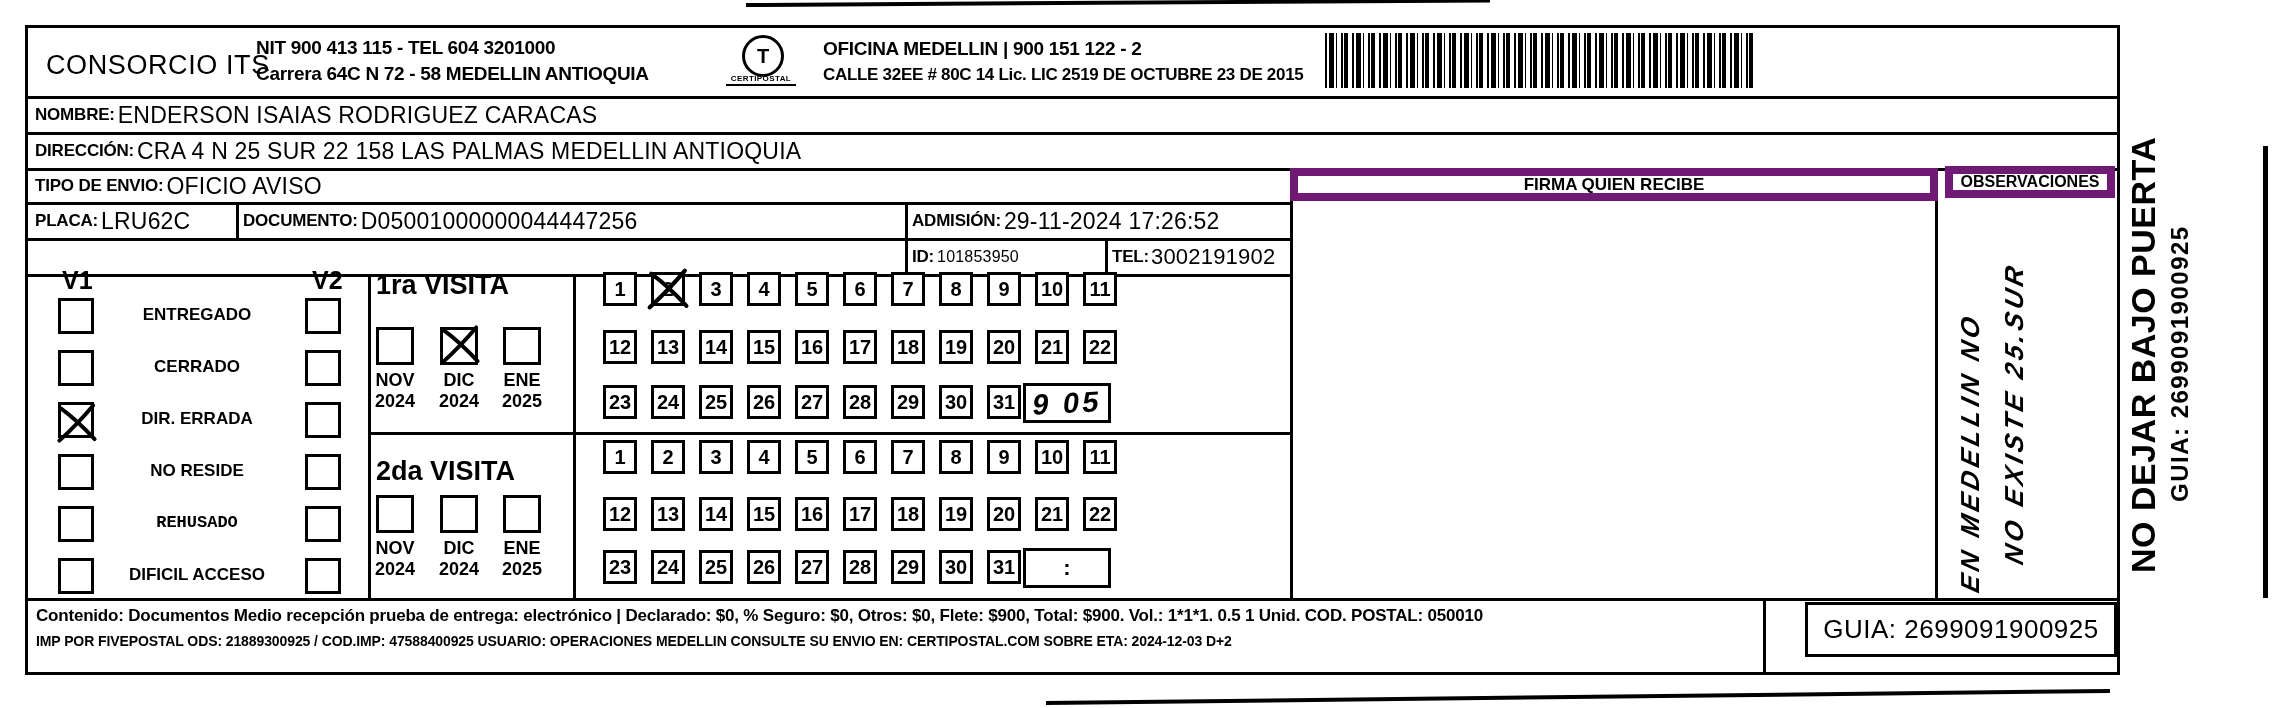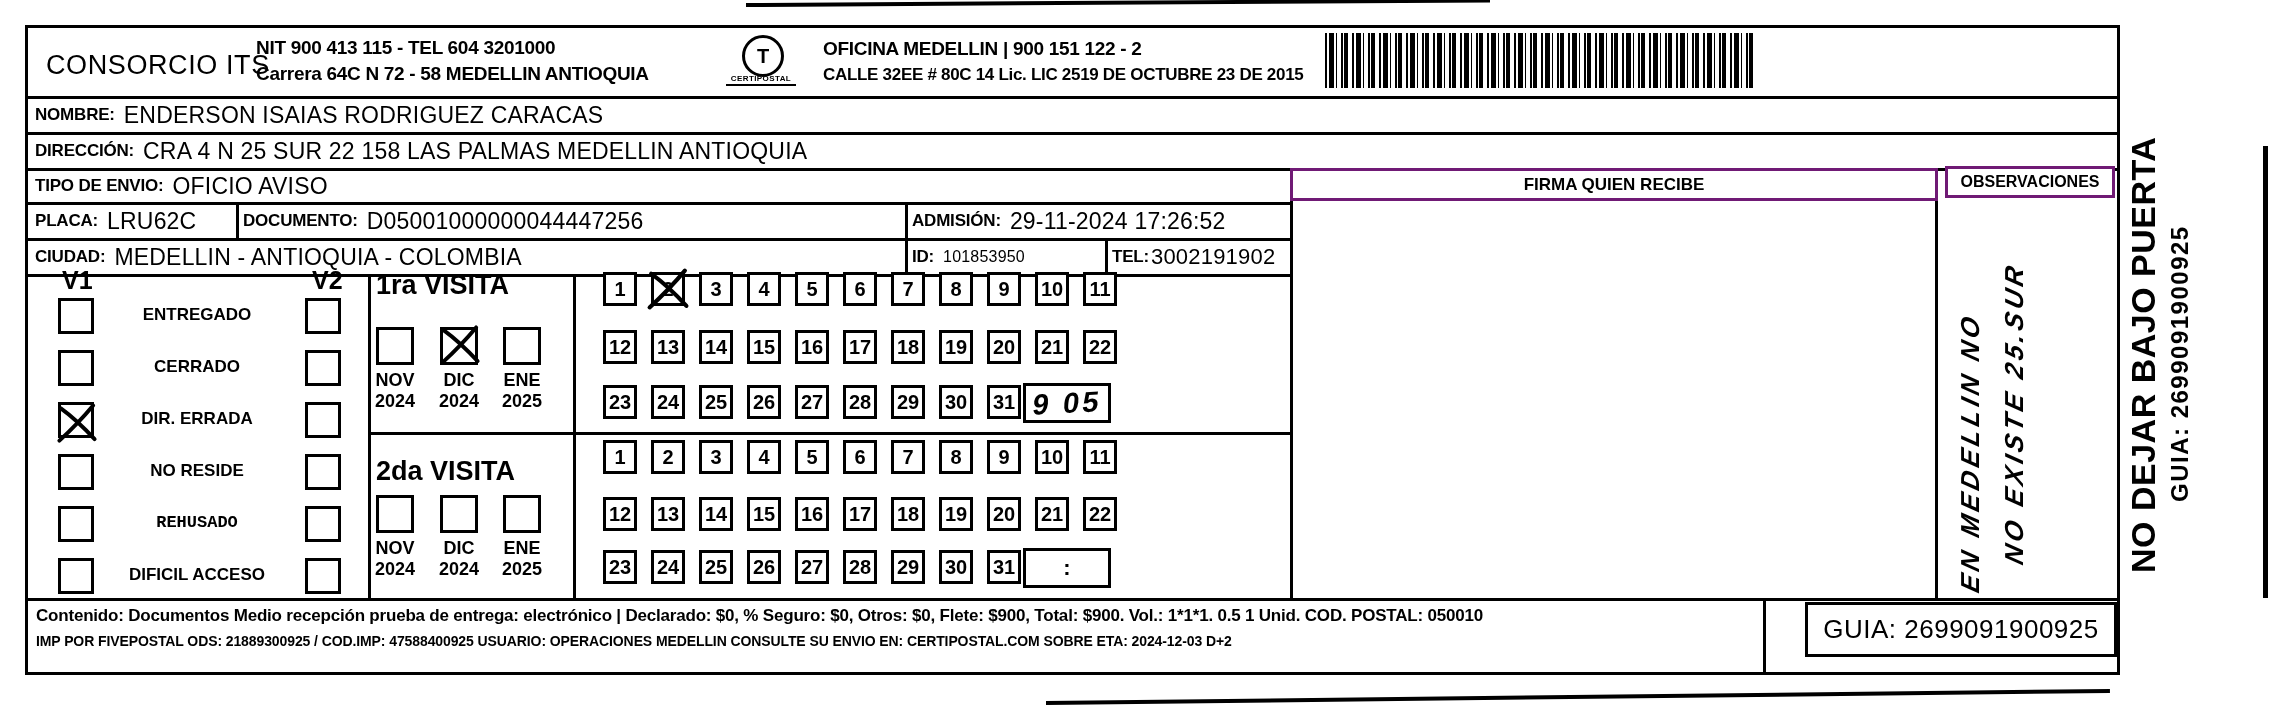--- a/index.html
+++ b/index.html
@@ -4,42 +4,42 @@
 <style>
   html,body{margin:0;padding:0;background:#fff;}
   .page{position:relative;width:2273px;height:708px;background:#fff;overflow:hidden;
         font-family:"Liberation Sans",sans-serif;color:#000;}
   .abs{position:absolute;box-sizing:border-box;}
   .form{position:absolute;left:25px;top:25px;width:2095px;height:650px;border:3px solid #000;box-sizing:border-box;background:#fff;}
   .hline{position:absolute;height:3px;background:#000;}
   .vline{position:absolute;width:3px;background:#000;}
   .lbl{font-weight:bold;font-size:17px;letter-spacing:-0.2px;white-space:nowrap;}
   .val{font-size:23px;white-space:nowrap;letter-spacing:0.2px;}
-  .fieldrow{position:absolute;display:flex;align-items:center;gap:9px;padding-left:7px;box-sizing:border-box;}
+  .fieldrow{position:absolute;display:flex;align-items:center;gap:3px;padding-left:7px;box-sizing:border-box;}
   .company{position:absolute;font-size:27px;letter-spacing:0.6px;}
   .hdr2{position:absolute;font-weight:bold;font-size:19px;line-height:26px;letter-spacing:-0.3px;white-space:nowrap;}
   .hdr2 .sub{font-size:17px;}
   .logo-circle{position:absolute;width:36px;height:36px;border:3px solid #000;border-radius:50%;
                display:flex;align-items:center;justify-content:center;font-weight:bold;font-size:20px;}
   .logo-caption{position:absolute;font-size:8px;font-weight:bold;letter-spacing:0.4px;text-align:center;
                 border-bottom:2px solid #000;padding-bottom:1px;}
   .barcode{position:absolute;background:repeating-linear-gradient(90deg,
      #000 0 2px,#fff 2px 4px,#000 4px 9px,#fff 9px 11px,#000 11px 12px,#fff 12px 16px,
      #000 16px 18px,#fff 18px 19px,#000 19px 23px,#fff 23px 27px);}
   .cbox{position:absolute;border:3px solid #000;background:#fff;box-sizing:border-box;overflow:visible;}
   .opt-label{position:absolute;font-weight:bold;font-size:17px;text-align:center;white-space:nowrap;}
   .v-header{position:absolute;font-weight:bold;font-size:25px;}
   .visit-title{position:absolute;font-weight:bold;font-size:27px;white-space:nowrap;}
   .month-label{position:absolute;font-weight:bold;font-size:18px;line-height:21px;text-align:center;white-space:nowrap;}
   .daycell{position:absolute;border:3px solid #000;box-sizing:border-box;display:flex;align-items:center;justify-content:center;
            font-weight:bold;font-size:20px;background:#fff;overflow:visible;}
   .timebox{position:absolute;border:3px solid #000;box-sizing:border-box;display:flex;align-items:center;justify-content:center;background:#fff;}
   .hand9{font-size:29px;font-weight:bold;letter-spacing:3px;transform:skewX(-10deg) rotate(-3deg);}
   .colon{font-weight:bold;font-size:22px;}
-  .boxed-header{position:absolute;border:3px solid #701a75;box-sizing:border-box;display:flex;align-items:center;justify-content:center;
+  .boxed-header{position:absolute;border:8px solid #701a75;box-sizing:border-box;display:flex;align-items:center;justify-content:center;
                 font-weight:bold;background:#fff;}
   .rot-up{position:absolute;transform-origin:0 0;transform:rotate(-90deg);white-space:nowrap;}
   .handwriting{font-size:26px;font-weight:bold;letter-spacing:4px;transform-origin:0 0;
                transform:rotate(-90deg) skewX(-14deg);font-style:italic;}
   .side-warning{font-weight:bold;font-size:34px;letter-spacing:0.5px;}
   .side-guia{font-weight:bold;font-size:24px;letter-spacing:1.5px;}
   .footer-line1{position:absolute;font-weight:bold;font-size:17px;letter-spacing:-0.2px;white-space:nowrap;}
   .footer-line2{position:absolute;font-weight:bold;font-size:14px;letter-spacing:-0.1px;white-space:nowrap;}
   .guia-box{position:absolute;border:3px solid #000;box-sizing:border-box;display:flex;align-items:center;justify-content:center;
             font-size:26px;letter-spacing:0.5px;background:#fff;}
@@ -104,24 +104,20 @@
       <span class="lbl">PLACA:</span>
       <span class="val">LRU62C</span>
     </div>
     <div class="fieldrow" style="left:208px;top:176px;width:669px;height:34px;">
       <span class="lbl">DOCUMENTO:</span>
       <span class="val">D05001000000044447256</span>
     </div>
     <div class="fieldrow" style="left:877px;top:176px;width:385px;height:34px;">
       <span class="lbl">ADMISIÓN:</span>
       <span class="val">29-11-2024 17:26:52</span>
-    </div>
-    <div class="fieldrow" style="left:0;top:212px;width:877px;height:34px;">
-      <span class="lbl">CIUDAD:</span>
-      <span class="val">MEDELLIN - ANTIOQUIA - COLOMBIA</span>
     </div>
     <div class="fieldrow" style="left:877px;top:212px;width:200px;height:34px;">
       <span class="lbl">ID:</span>
       <span class="val" style="font-size:16px;">101853950</span>
     </div>
     <div class="fieldrow" style="left:1077px;top:212px;width:185px;height:34px;gap:2px;">
       <span class="lbl">TEL:</span>
       <span class="val" style="font-size:22px;">3002191902</span>
     </div>
 

